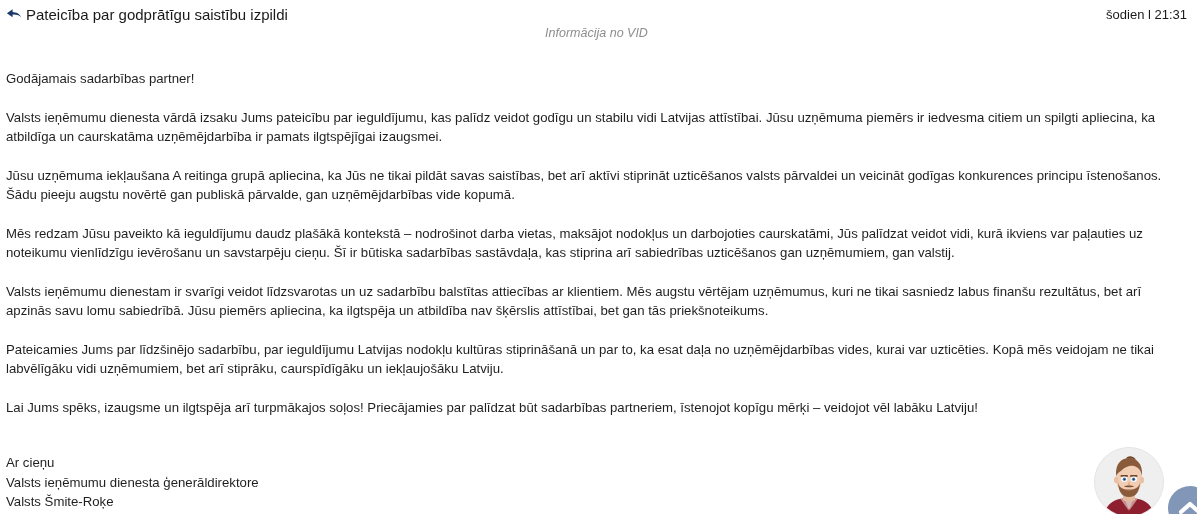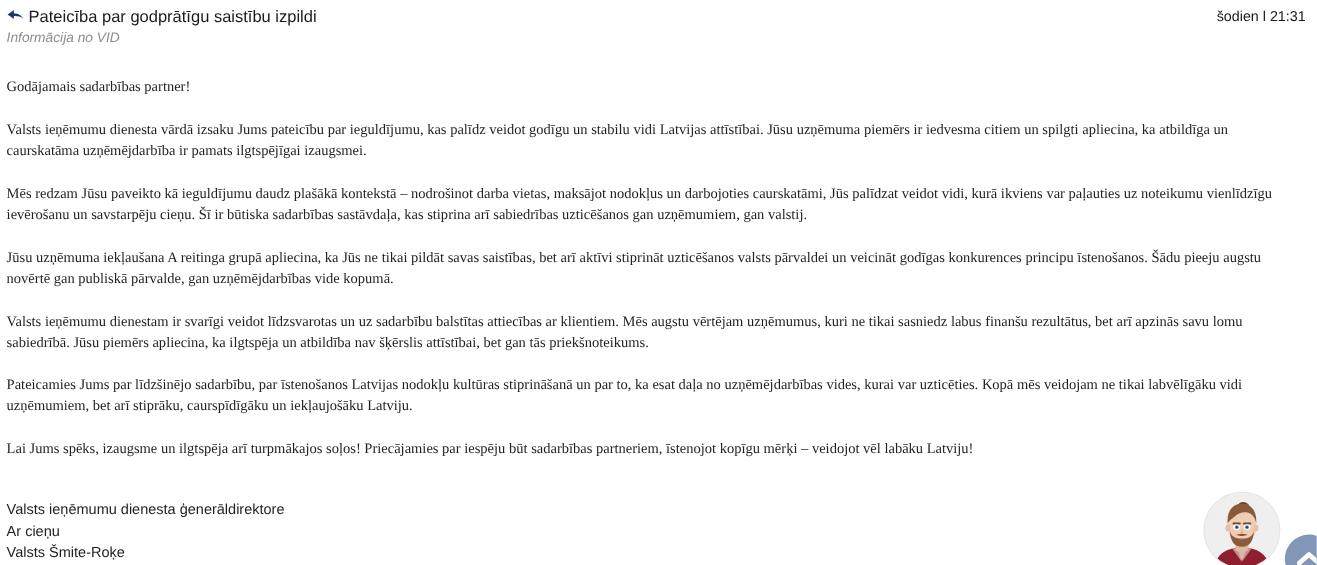--- a/index.html
+++ b/index.html
@@ -48,33 +48,33 @@
     top: 7px;
     font-size: 13px;
     color: #1a1a1a;
     white-space: nowrap;
   }
   .sender-line {
     margin-top: 3px;
     font-size: 12.5px;
     font-style: italic;
     color: #8d8d8d;
+    text-align: center;
   }
 
   
   .msg-body {
     padding: 0 14px 0 6px;
     font-size: 13.2px;
     line-height: 19.5px;
     color: #1f1f1f;
   }
   .para {
     margin: 0 0 19px 0;
     text-align: left;
-    font-family: Liberation Serif, serif;
   }
   .para.first { margin-top: 25px; }
   .signature {
     margin-top: 36px;
   }
   .sig-line {
     margin: 0;
     line-height: 19.5px;
     font-size: 13.2px;
   }
@@ -128,29 +128,29 @@
   <div class="sender-line">Informācija no VID</div>
 
   <div class="timestamp">šodien l 21:31</div>
 </div>
 
 <div class="msg-body">
 
   <p class="para first">Godājamais sadarbības partner!</p>
 
   <p class="para">Valsts ieņēmumu dienesta vārdā izsaku Jums pateicību par ieguldījumu, kas palīdz veidot godīgu un stabilu vidi Latvijas attīstībai. Jūsu uzņēmuma piemērs ir iedvesma citiem un spilgti apliecina, ka atbildīga un caurskatāma uzņēmējdarbība ir pamats ilgtspējīgai izaugsmei.</p>
+  <p class="para">Jūsu uzņēmuma iekļaušana A reitinga grupā apliecina, ka Jūs ne tikai pildāt savas saistības, bet arī aktīvi stiprināt uzticēšanos valsts pārvaldei un veicināt godīgas konkurences principu īstenošanos. Šādu pieeju augstu novērtē gan publiskā pārvalde, gan uzņēmējdarbības vide kopumā.</p>
   <p class="para">Mēs redzam Jūsu paveikto kā ieguldījumu daudz plašākā kontekstā – nodrošinot darba vietas, maksājot nodokļus un darbojoties caurskatāmi, Jūs palīdzat veidot vidi, kurā ikviens var paļauties uz noteikumu vienlīdzīgu ievērošanu un savstarpēju cieņu. Šī ir būtiska sadarbības sastāvdaļa, kas stiprina arī sabiedrības uzticēšanos gan uzņēmumiem, gan valstij.</p>
-  <p class="para">Jūsu uzņēmuma iekļaušana A reitinga grupā apliecina, ka Jūs ne tikai pildāt savas saistības, bet arī aktīvi stiprināt uzticēšanos valsts pārvaldei un veicināt godīgas konkurences principu īstenošanos. Šādu pieeju augstu novērtē gan publiskā pārvalde, gan uzņēmējdarbības vide kopumā.</p>
   <p class="para">Valsts ieņēmumu dienestam ir svarīgi veidot līdzsvarotas un uz sadarbību balstītas attiecības ar klientiem. Mēs augstu vērtējam uzņēmumus, kuri ne tikai sasniedz labus finanšu rezultātus, bet arī apzinās savu lomu sabiedrībā. Jūsu piemērs apliecina, ka ilgtspēja un atbildība nav šķērslis attīstībai, bet gan tās priekšnoteikums.</p>
-  <p class="para">Pateicamies Jums par līdzšinējo sadarbību, par īstenošanos Latvijas nodokļu kultūras stiprināšanā un par to, ka esat daļa no uzņēmējdarbības vides, kurai var uzticēties. Kopā mēs veidojam ne tikai labvēlīgāku vidi uzņēmumiem, bet arī stiprāku, caurspīdīgāku un iekļaujošāku Latviju.</p>
-  <p class="para">Lai Jums spēks, izaugsme un ilgtspēja arī turpmākajos soļos! Priecājamies par iespēju būt sadarbības partneriem, īstenojot kopīgu mērķi – veidojot vēl labāku Latviju!</p>
+  <p class="para">Pateicamies Jums par līdzšinējo sadarbību, par ieguldījumu Latvijas nodokļu kultūras stiprināšanā un par to, ka esat daļa no uzņēmējdarbības vides, kurai var uzticēties. Kopā mēs veidojam ne tikai labvēlīgāku vidi uzņēmumiem, bet arī stiprāku, caurspīdīgāku un iekļaujošāku Latviju.</p>
+  <p class="para">Lai Jums spēks, izaugsme un ilgtspēja arī turpmākajos soļos! Priecājamies par palīdzat būt sadarbības partneriem, īstenojot kopīgu mērķi – veidojot vēl labāku Latviju!</p>
 
   <div class="signature">
+    <p class="sig-line">Ar cieņu</p>
     <p class="sig-line">Valsts ieņēmumu dienesta ģenerāldirektore</p>
-    <p class="sig-line">Ar cieņu</p>
     <p class="sig-line">Valsts Šmite-Roķe</p>
   </div>
 </div>
 
 <div class="avatar">
   <svg width="68" height="68" viewBox="0 0 68 68">
     <circle cx="34" cy="34" r="34" fill="#efefef"></circle>
 
     <path d="M9 68 C11 55 20 50 34 50 C48 50 57 55 59 68 Z" fill="#8e1f2e"></path>
 

